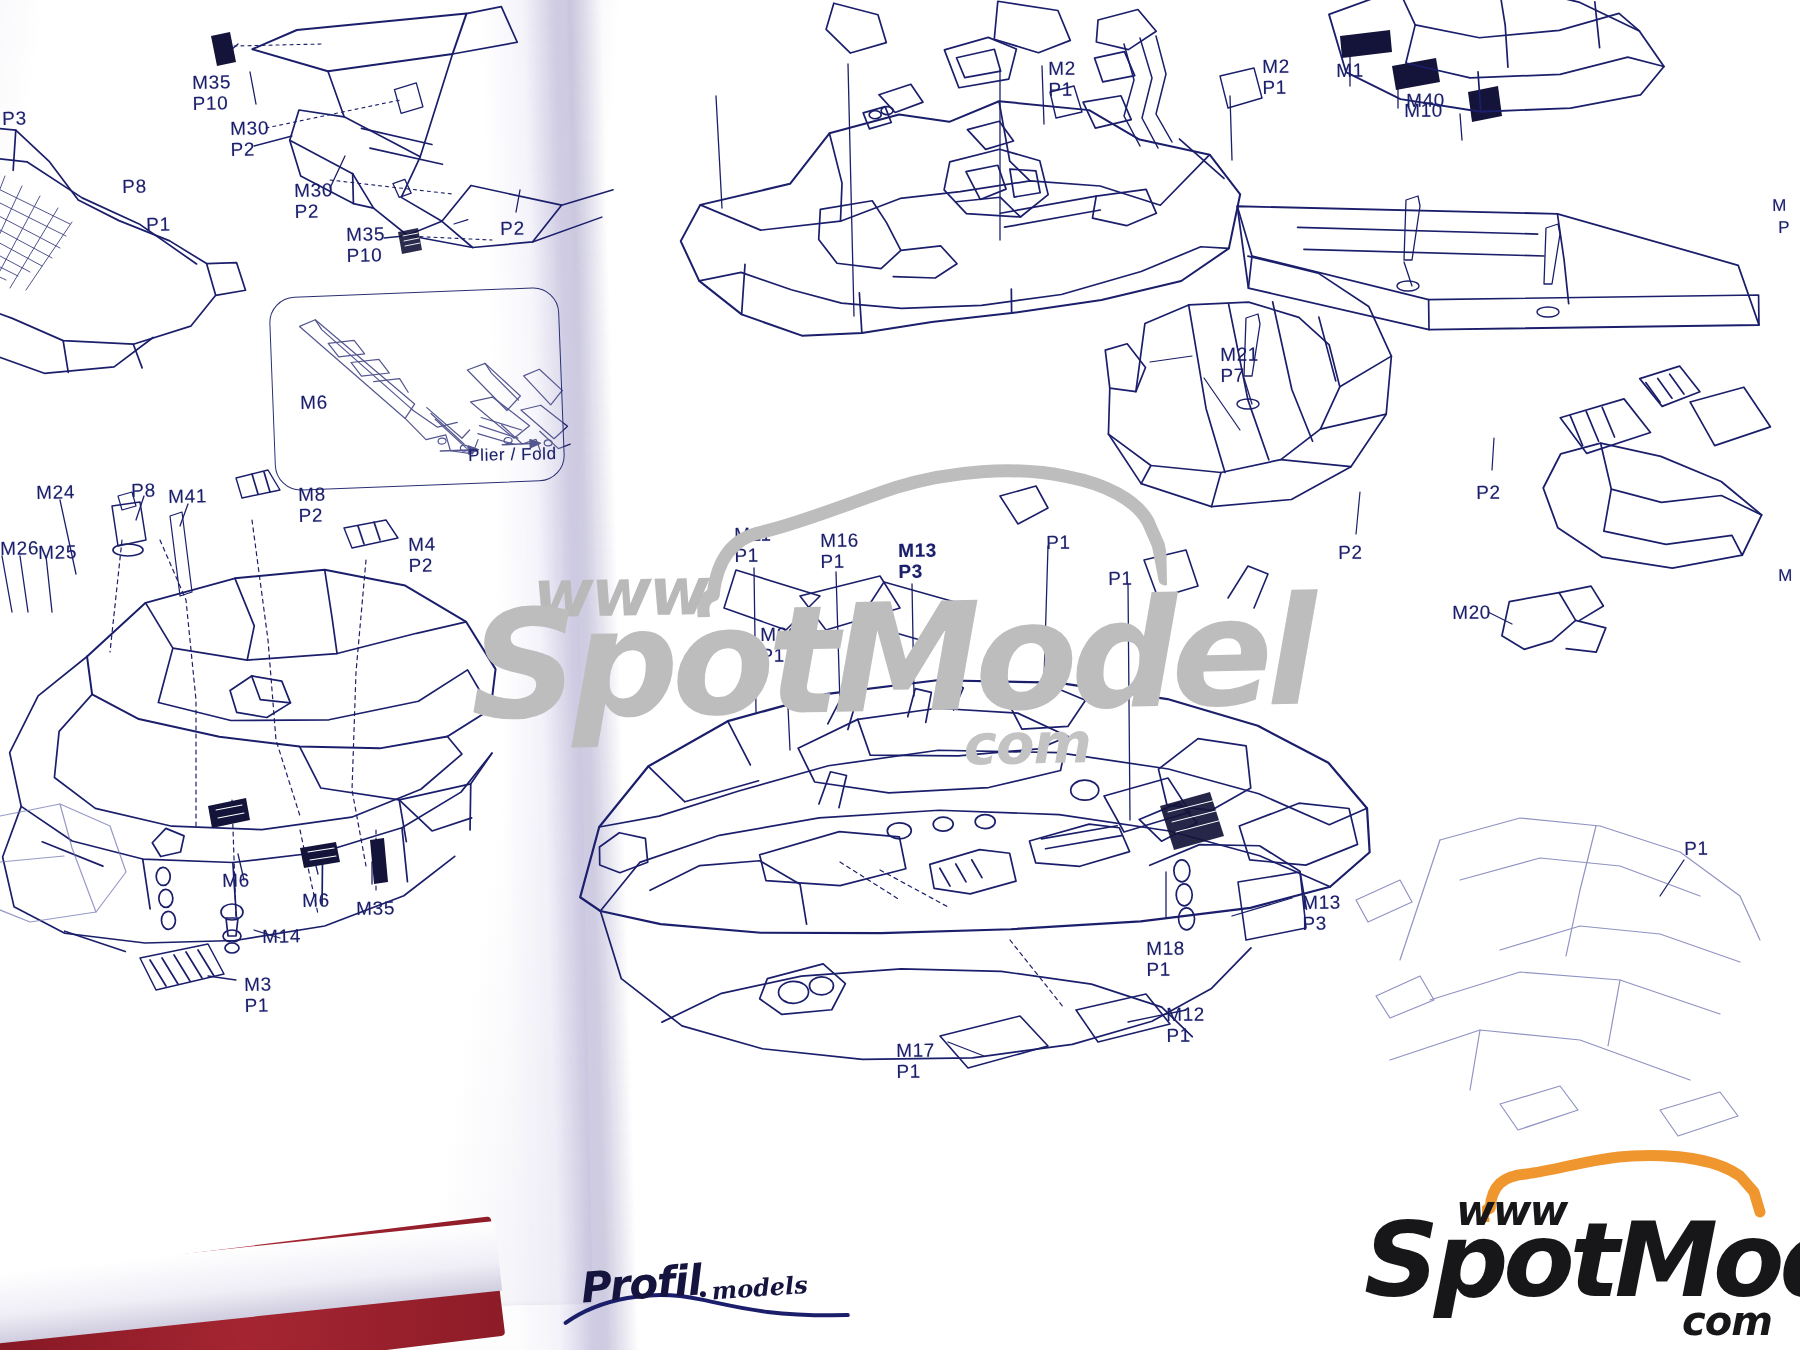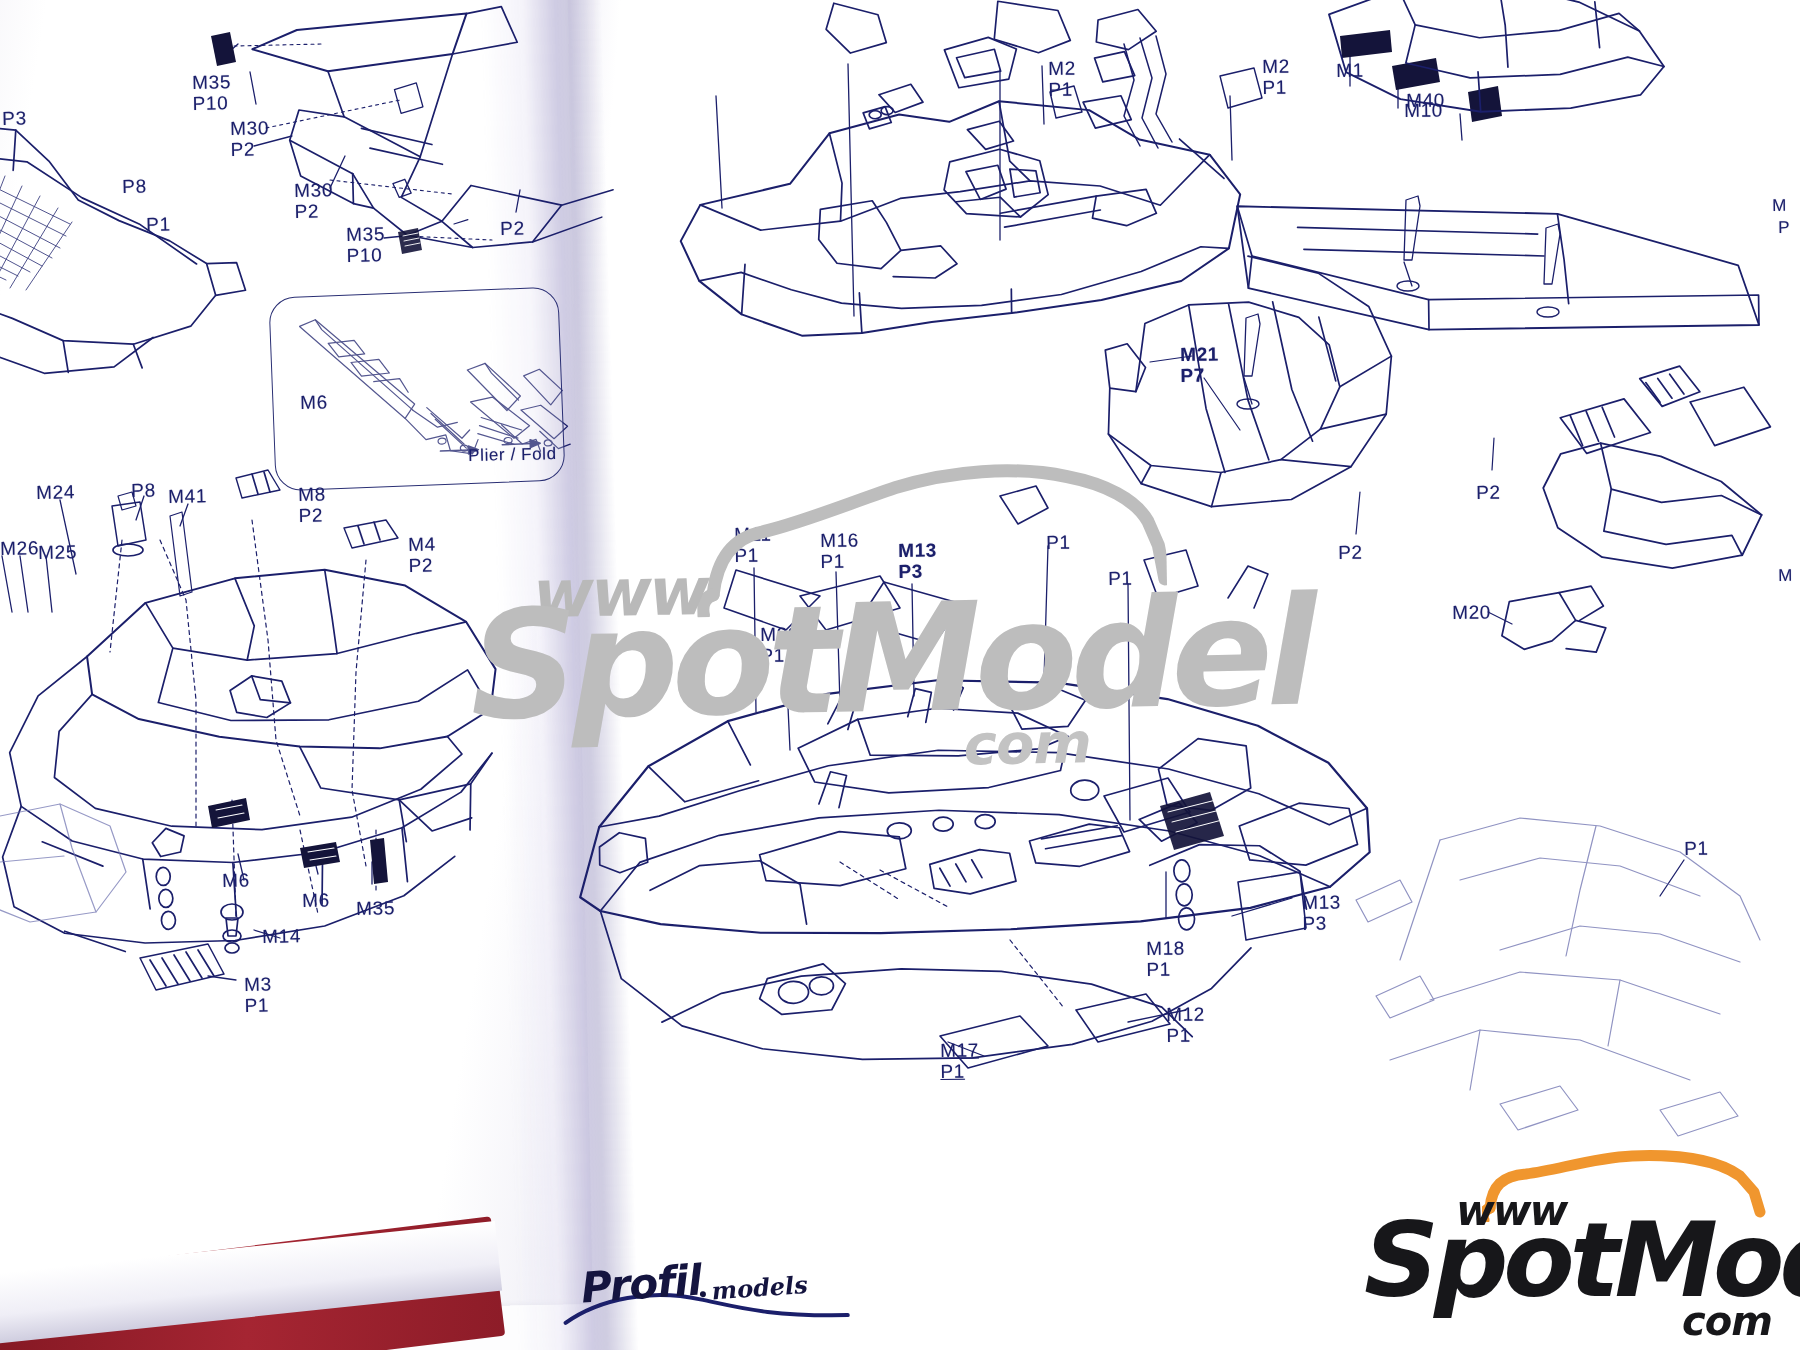--- a/index.html
+++ b/index.html
@@ -634,21 +634,21 @@
     <div class="lbl rotR" style="left:1048px;top:58px;">M2
 P1</div>
     <div class="lbl rotR" style="left:1262px;top:56px;">M2
 P1</div>
     <div class="lbl rotR" style="left:1336px;top:60px;">M1</div>
     <div class="lbl rotR" style="left:1406px;top:90px;">M40</div>
     <div class="lbl rotR" style="left:1404px;top:100px;">M10</div>
   </div>
 
   <div>
-    <div class="lbl rotR" style="left:1180px;top:344px;font-weight:bold;">M21
+    <div class="lbl rotR" style="left:1220px;top:344px;">M21
 P7</div>
     <div class="lbl rotR" style="left:1476px;top:482px;">P2</div>
     <div class="lbl rotR" style="left:1338px;top:542px;">P2</div>
     <div class="lbl rotR" style="left:1452px;top:602px;">M20</div>
   </div>
 
   <div>
     <div class="lbl rotR" style="left:734px;top:524px;">M11
 P1</div>
     <div class="lbl rotR" style="left:820px;top:530px;">M16
@@ -658,21 +658,21 @@
     <div class="lbl rotR" style="left:1046px;top:532px;">P1</div>
     <div class="lbl rotR" style="left:1108px;top:568px;">P1</div>
     <div class="lbl rotR" style="left:760px;top:624px;">M20
 P1</div>
     <div class="lbl rotR" style="left:1146px;top:938px;">M18
 P1</div>
     <div class="lbl rotR" style="left:1302px;top:892px;">M13
 P3</div>
     <div class="lbl rotR" style="left:1166px;top:1004px;">M12
 P1</div>
-    <div class="lbl rotR" style="left:940px;top:1040px;text-decoration:underline;">M17
+    <div class="lbl rotR" style="left:896px;top:1040px;">M17
 P1</div>
     <div class="lbl rotR" style="left:1684px;top:838px;">P1</div>
   </div>
 
   <div>
     <div class="lbl sm rotR" style="left:1772px;top:196px;">M</div>
     <div class="lbl sm rotR" style="left:1778px;top:218px;">P</div>
     <div class="lbl sm rotR" style="left:1778px;top:566px;">M</div>
   </div>
 

